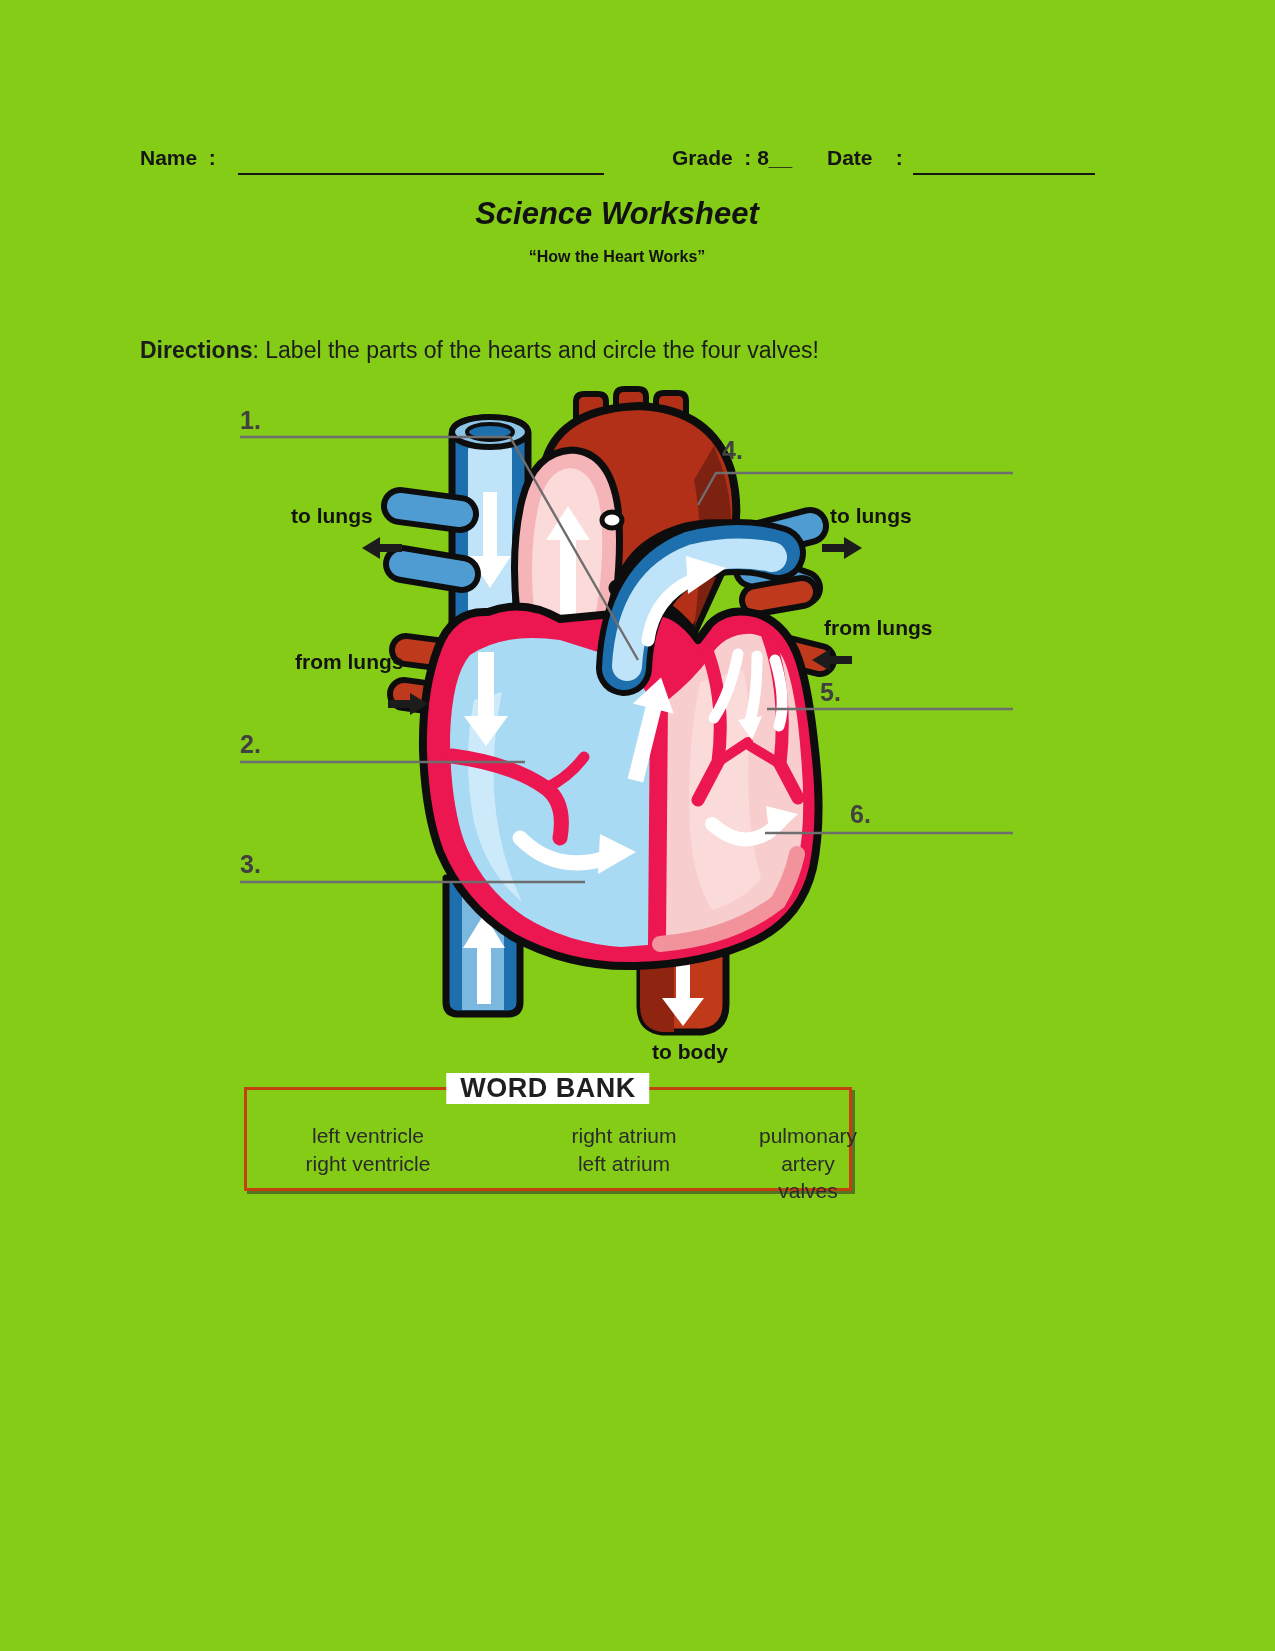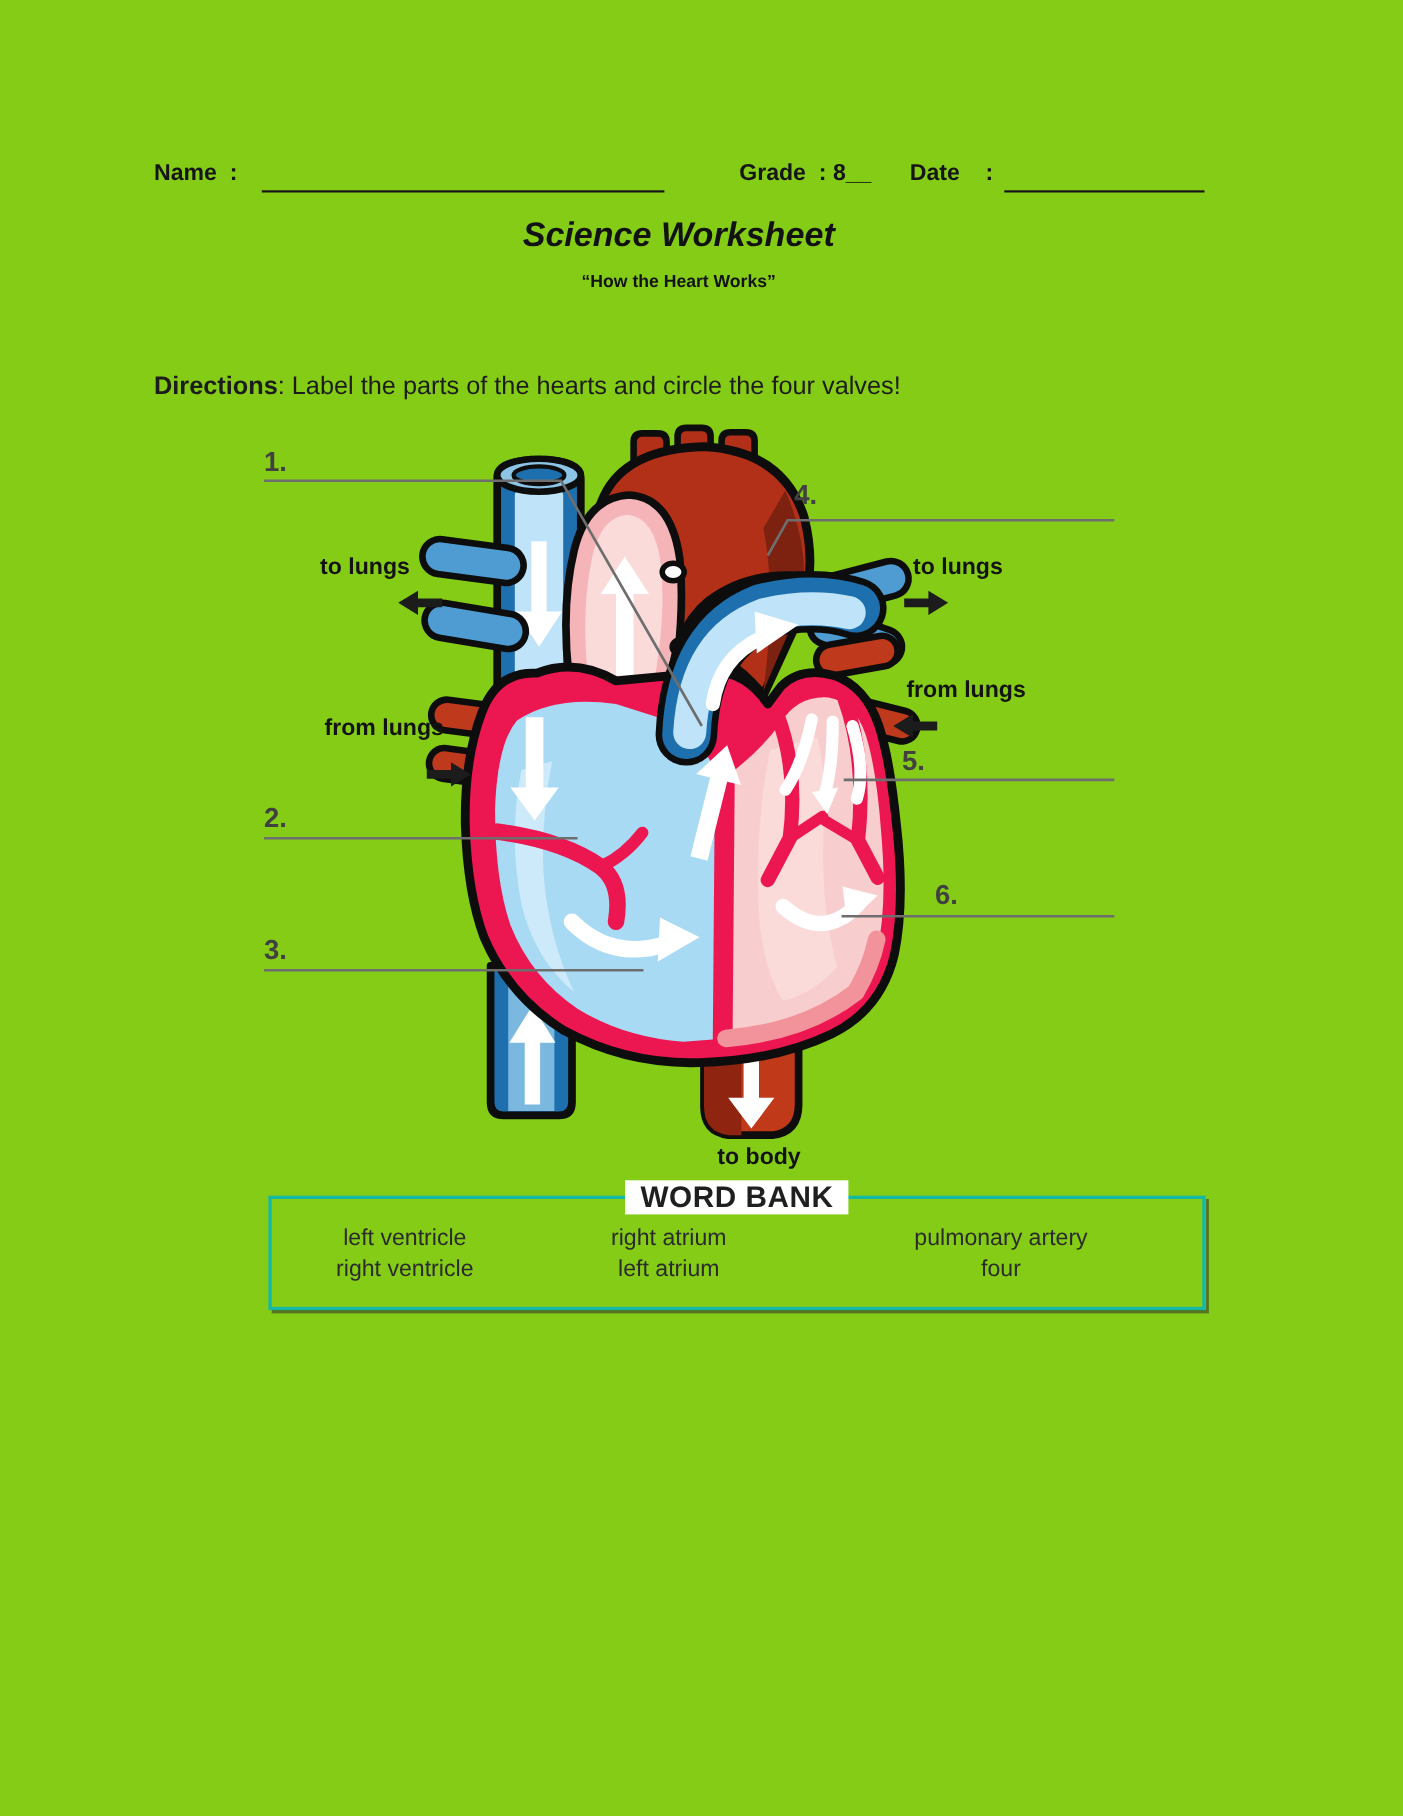--- a/index.html
+++ b/index.html
@@ -19,31 +19,31 @@
   #page-title    { top:196px; font-size:31px; font-weight:bold; color:#121212;font-style:italic; }
   #page-subtitle { top:248px; font-size:16px; font-weight:bold; color:#121212; }
   #directions { position:absolute; left:140px; top:337px; font-size:23px; color:#1c1c1c; }
   #directions .lead { font-weight:bold; }
   
   .num-label { position:absolute; font-size:25px; font-weight:700; color:#414141; }
   .anno-label { position:absolute; font-size:21px; font-weight:bold; color:#131313; white-space:nowrap; }
   #to-body-label { transform:translateX(-50%); }
   
   #word-bank {
-    position:absolute; left:244px; top:1087px; width:852px; height:104px;
-    border:3px solid #14b8a6; box-shadow:3px 3px 0 rgba(45,45,45,.55);
+    position:absolute; left:244px; top:1087px; width:608px; height:104px;
+    border:3px solid #c2410c; box-shadow:3px 3px 0 rgba(45,45,45,.55);
   }
   #wb-title {
     position:absolute; top:-17px; left:50%; transform:translateX(-50%);
     background:#ffffff; padding:0 14px; font-size:27px; font-weight:bold;
     letter-spacing:.5px; color:#1f1f1f; white-space:nowrap;
   }
   #wb-grid {
-    position:absolute; left:0; top:22px; width:100%;
-    display:grid; grid-template-columns:242px 238px 1fr;
+    position:absolute; left:0; top:32px; width:100%;
+    display:grid; grid-template-columns:242px 238px 1fr;gap:16px;
   }
   .wb-col { text-align:center; }
   .wb-word { font-size:21px; line-height:27.5px; color:#2b2b2b; }
   
   .f-vblue  { fill:var(--vessel_blue); }
   .f-lblue  { fill:var(--vessel_blue_light); }
   .f-mblue  { fill:var(--vessel_blue_mid); }
   .f-cblue  { fill:var(--chamber_blue); }
   .f-cpink  { fill:var(--chamber_pink); }
   .f-pinkcol{ fill:var(--atrium_pink); }
@@ -218,18 +218,18 @@
       <div class="wb-col">
         <div class="wb-word">left ventricle</div>
         <div class="wb-word">right ventricle</div>
       </div>
       <div class="wb-col">
         <div class="wb-word">right atrium</div>
         <div class="wb-word">left atrium</div>
       </div>
       <div class="wb-col">
         <div class="wb-word">pulmonary artery</div>
-        <div class="wb-word">four</div>
+        <div class="wb-word">valves</div>
       </div>
     </div>
   </div>
 
 </div>
 
 </body></html>

